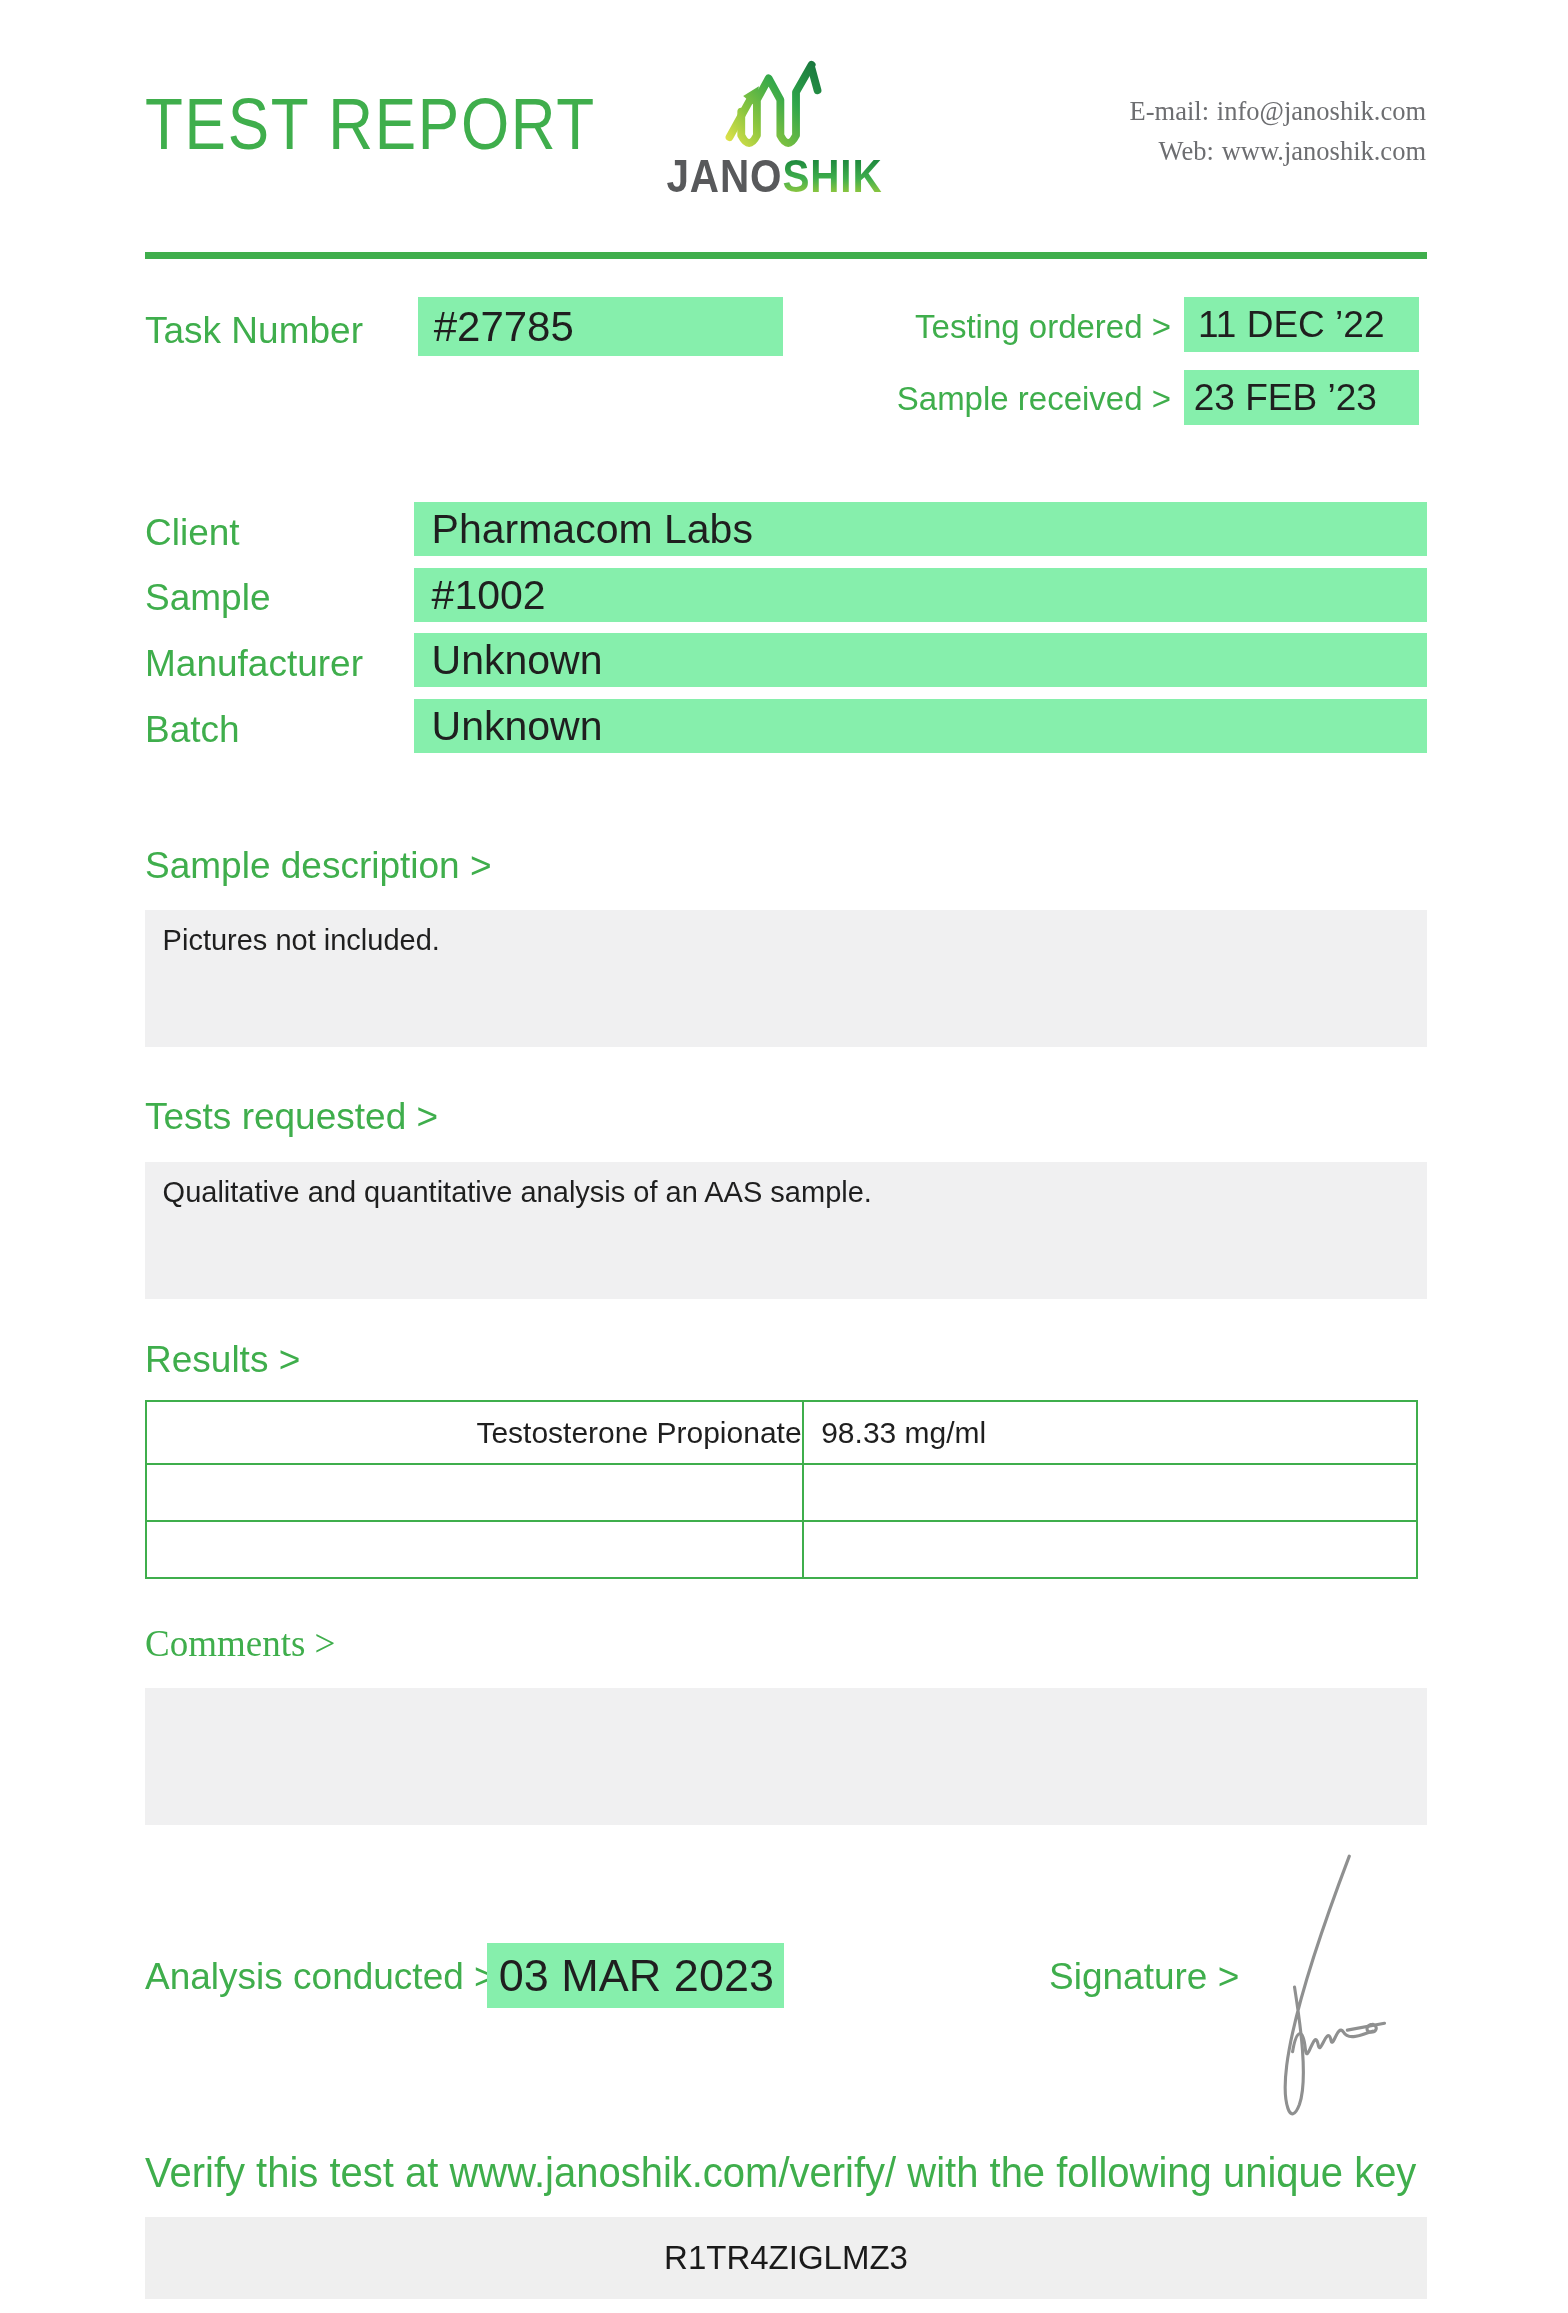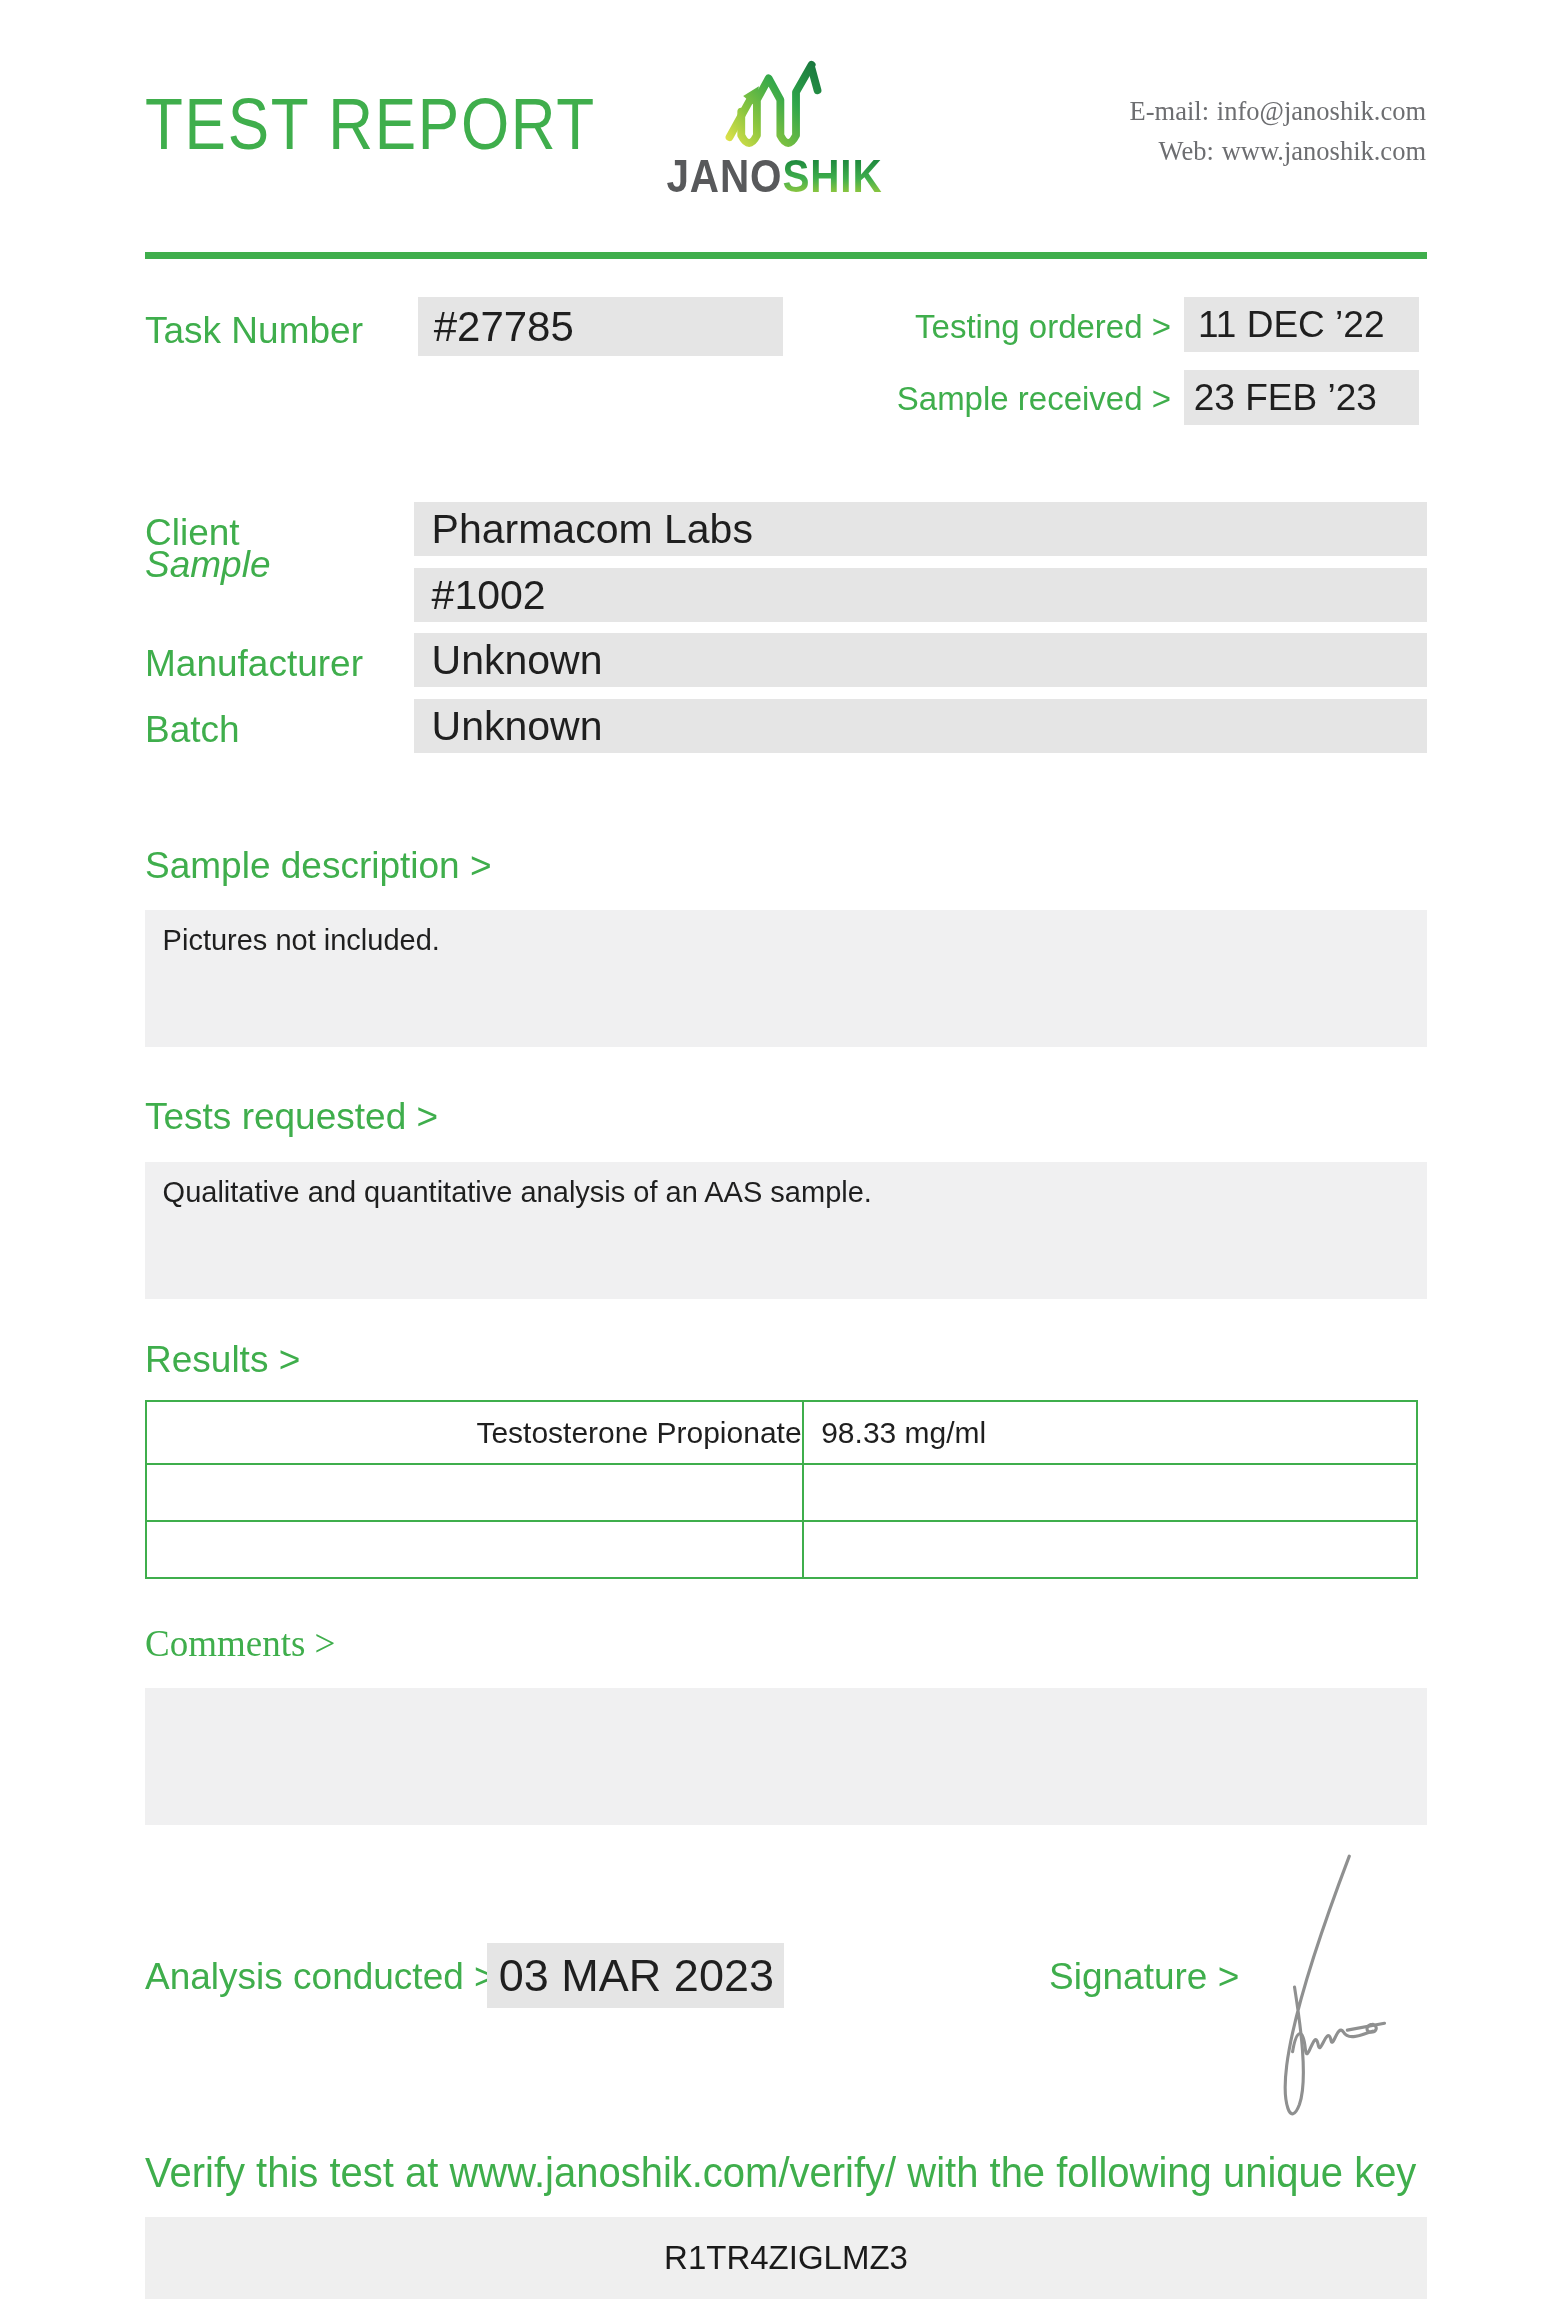--- a/index.html
+++ b/index.html
@@ -31,21 +31,21 @@
   .contact{
     position:absolute;right:142px;top:92px;text-align:right;
     font-size:26.5px;color:#6d6e71;line-height:1.5;font-family:Liberation Serif, serif;
   }
   .contact .val{margin-left:7.8px;}
   .rule{position:absolute;left:145px;top:252px;width:1282px;height:6.9px;background:#3fae4c;}
 
   
   .lbl{position:absolute;font-size:37px;color:#3fae4c;white-space:nowrap;}
   .vbox{
-    position:absolute;background:#e5e5e5;color:#1f1f1f;
+    position:absolute;background:#86efac;color:#1f1f1f;
     white-space:nowrap;overflow:hidden;
   }
 
   .task-box{left:418px;top:297px;width:365px;height:59px;font-size:42px;line-height:59px;padding-left:15.7px;box-sizing:border-box;}
   .r-lbl{width:289px;text-align:right;font-size:33px;}
   .ordered-box{left:1184px;top:297px;width:235px;height:55px;font-size:37px;line-height:55px;padding-left:14px;box-sizing:border-box;}
   .received-box{left:1184px;top:370px;width:235px;height:55px;font-size:37px;line-height:55px;padding-left:9.8px;box-sizing:border-box;}
 
   .info-box{left:414px;width:1013px;height:54px;font-size:41px;line-height:54px;padding-left:17.6px;box-sizing:border-box;}
 
@@ -121,21 +121,21 @@
 
   <div class="lbl r-lbl" style="left:882px;top:308px;">Testing ordered  &gt;</div>
   <div class="vbox ordered-box">11 DEC ’22</div>
 
   <div class="lbl r-lbl" style="left:882px;top:380px;">Sample received &gt;</div>
   <div class="vbox received-box">23 FEB ’23</div>
 
   <div class="lbl" style="left:145px;top:512px;">Client</div>
   <div class="vbox info-box" style="top:502px;">Pharmacom Labs</div>
 
-  <div class="lbl" style="left:145px;top:544px;font-style:italic;">Sample</div>
+  <div class="lbl" style="left:145px;top:577px;">Sample</div>
   <div class="vbox info-box" style="top:568px;">#1002</div>
 
   <div class="lbl" style="left:145px;top:643px;">Manufacturer</div>
   <div class="vbox info-box" style="top:633px;">Unknown</div>
 
   <div class="lbl" style="left:145px;top:709px;">Batch</div>
   <div class="vbox info-box" style="top:699px;">Unknown</div>
 
   <div class="sec-head" style="top:845px;">Sample description &gt;</div>
   <div class="big-box" style="top:910px;">Pictures not included.</div>

